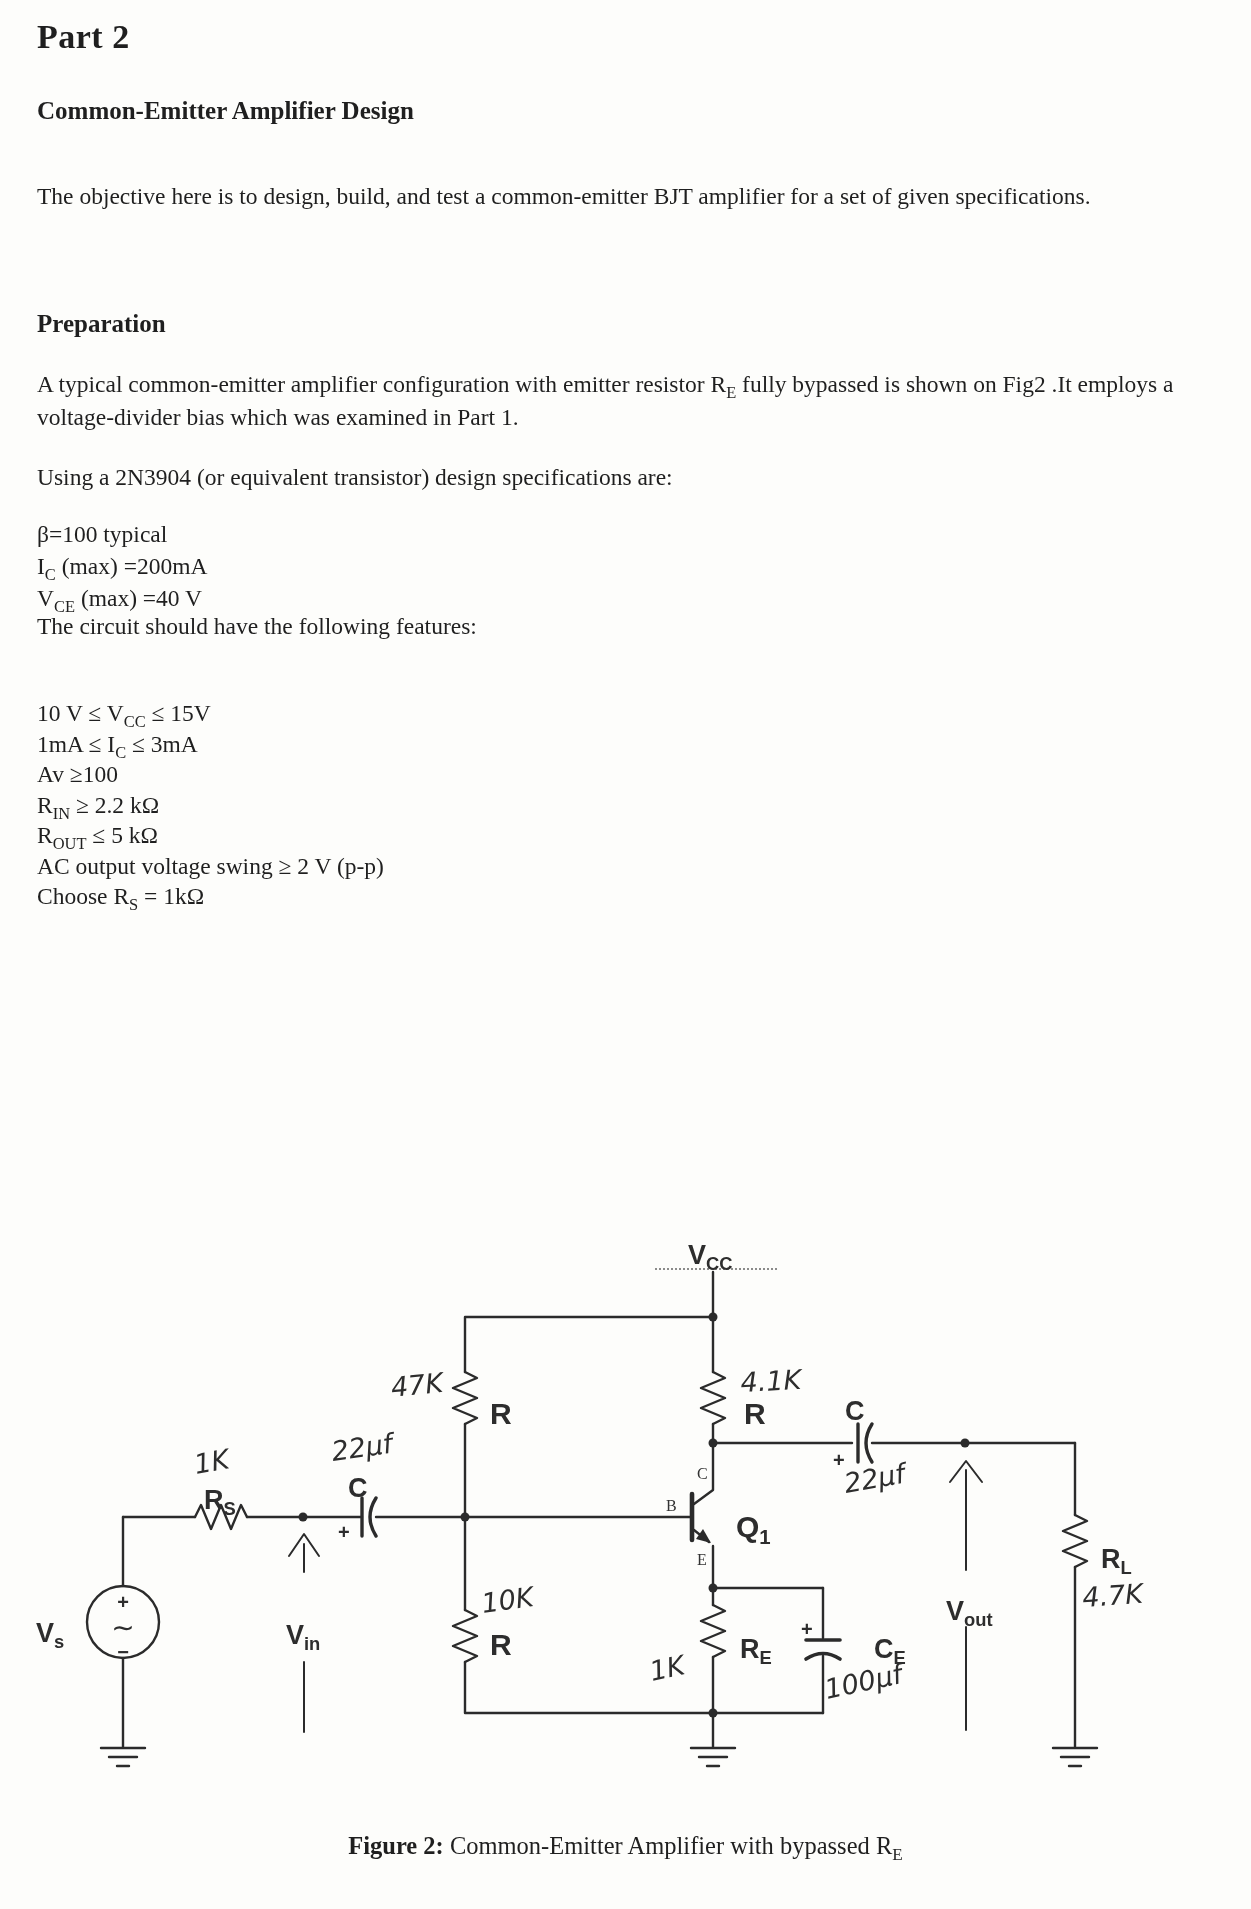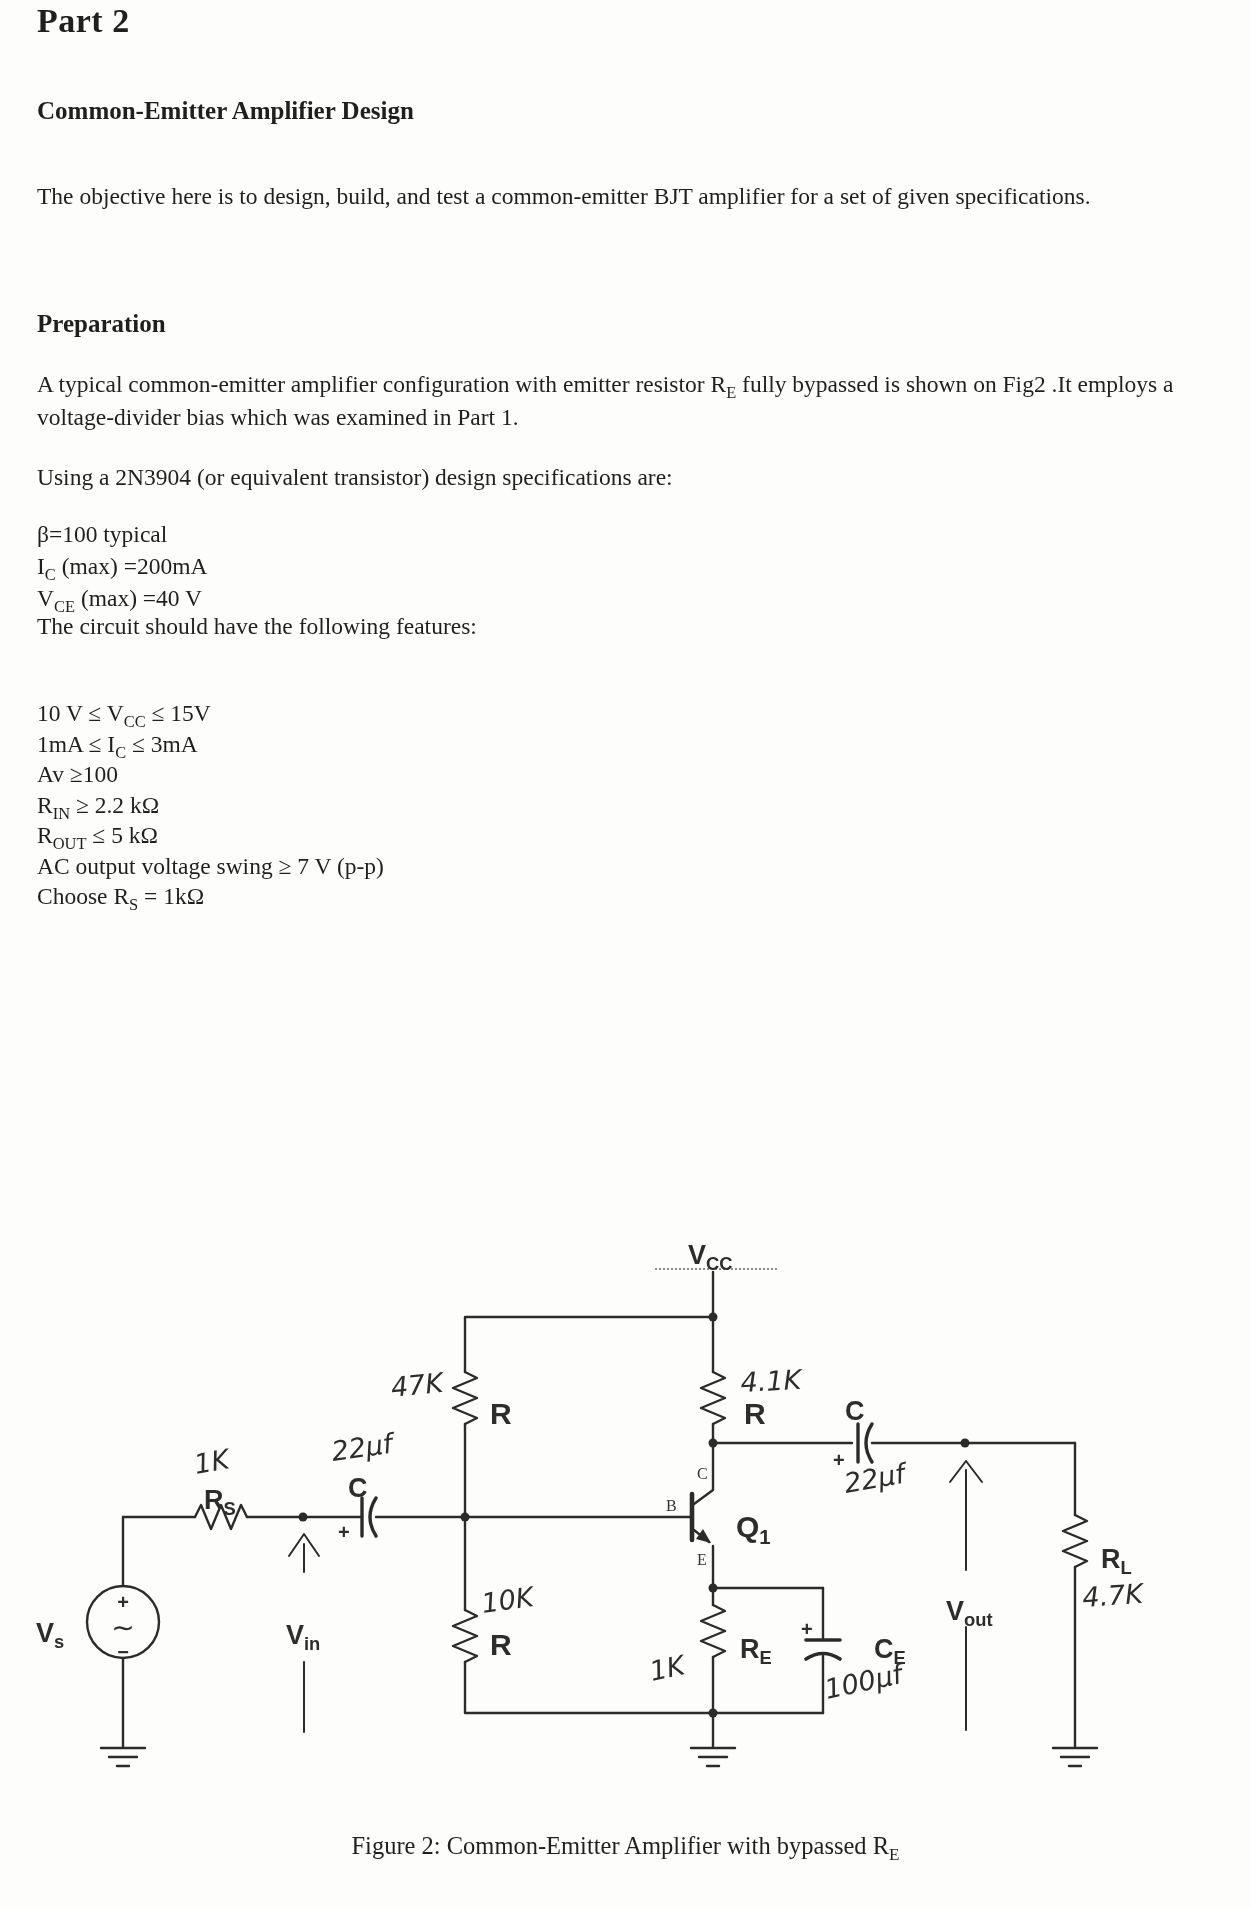--- a/index.html
+++ b/index.html
@@ -10,33 +10,33 @@
     overflow:hidden;
   }
   .abs{position:absolute;}
   .h1{font-size:34px;font-weight:bold;letter-spacing:.5px;}
   .h2{font-size:25px;font-weight:bold;}
   .body-text{font-size:23.5px;line-height:33px;width:1190px;}
   .spec{font-size:23.5px;line-height:32px;}
   .feat{font-size:23.5px;line-height:30.5px;}
   sub{font-size:70%;line-height:0;}
   .caption{width:1251px;text-align:center;font-size:24.5px;}
-  .caption .b{font-weight:normal;}
+  .caption .b{font-weight:bold;}
   svg text{font-family:"Liberation Sans", sans-serif;fill:#2d2d2d;}
   .lbl{font-weight:bold;font-size:27px;}
   .lbl-big{font-weight:bold;font-size:30px;}
   .pin{font-family:"Liberation Serif", serif;font-size:16px;fill:#333;}
   .sign{font-size:20px;font-weight:bold;}
   .ink{font-family:"DejaVu Sans", sans-serif;font-style:italic;font-size:27px;}
   .subt{font-size:68%;}
 </style>
 </head>
 <body>
 
-<div class="abs h1" style="left:37px;top:2px;">Part 2</div>
+<div class="abs h1" style="left:37px;top:18px;">Part 2</div>
 
 <div class="abs h2" style="left:37px;top:97px;">Common-Emitter Amplifier Design</div>
 
 <div class="abs body-text" style="left:37px;top:180px;">The objective here is to design, build, and test a common-emitter BJT amplifier for a set of given specifications.</div>
 
 <div class="abs h2" style="left:37px;top:310px;">Preparation</div>
 
 <div class="abs body-text" style="left:37px;top:368px;">A typical common-emitter amplifier configuration with emitter resistor R<sub>E</sub> fully bypassed is shown on Fig2 .It employs a voltage-divider bias which was examined in Part 1.</div>
 
 <div class="abs body-text" style="left:37px;top:461px;">Using a 2N3904 (or equivalent transistor) design specifications are:</div>
@@ -48,21 +48,21 @@
 </div>
 
 <div class="abs body-text" style="left:37px;top:610px;">The circuit should have the following features:</div>
 
 <div class="abs" style="left:37px;top:698px;">
   <div class="feat">10 V ≤ V<sub>CC</sub> ≤ 15V</div>
   <div class="feat">1mA ≤ I<sub>C</sub> ≤ 3mA</div>
   <div class="feat">Av ≥100</div>
   <div class="feat">R<sub>IN</sub> ≥ 2.2 kΩ</div>
   <div class="feat">R<sub>OUT</sub> ≤ 5 kΩ</div>
-  <div class="feat">AC output voltage swing ≥ 7 V (p-p)</div>
+  <div class="feat">AC output voltage swing ≥ 2 V (p-p)</div>
   <div class="feat">Choose R<sub>S</sub> = 1kΩ</div>
 </div>
 
 <svg class="abs" style="left:0;top:1230px;" width="1251" height="600" viewBox="0 1230 1251 600">
 
   <g stroke="#2b2b2b" stroke-width="2.4" fill="none" stroke-linejoin="round" stroke-linecap="round">
 
     <path d="M713 1272 V1317 M465 1317 H713 M465 1317 V1372"></path>
 
     <polyline points="465,1372 477,1378 453,1388 477,1398 453,1408 477,1418 465,1424"></polyline>

